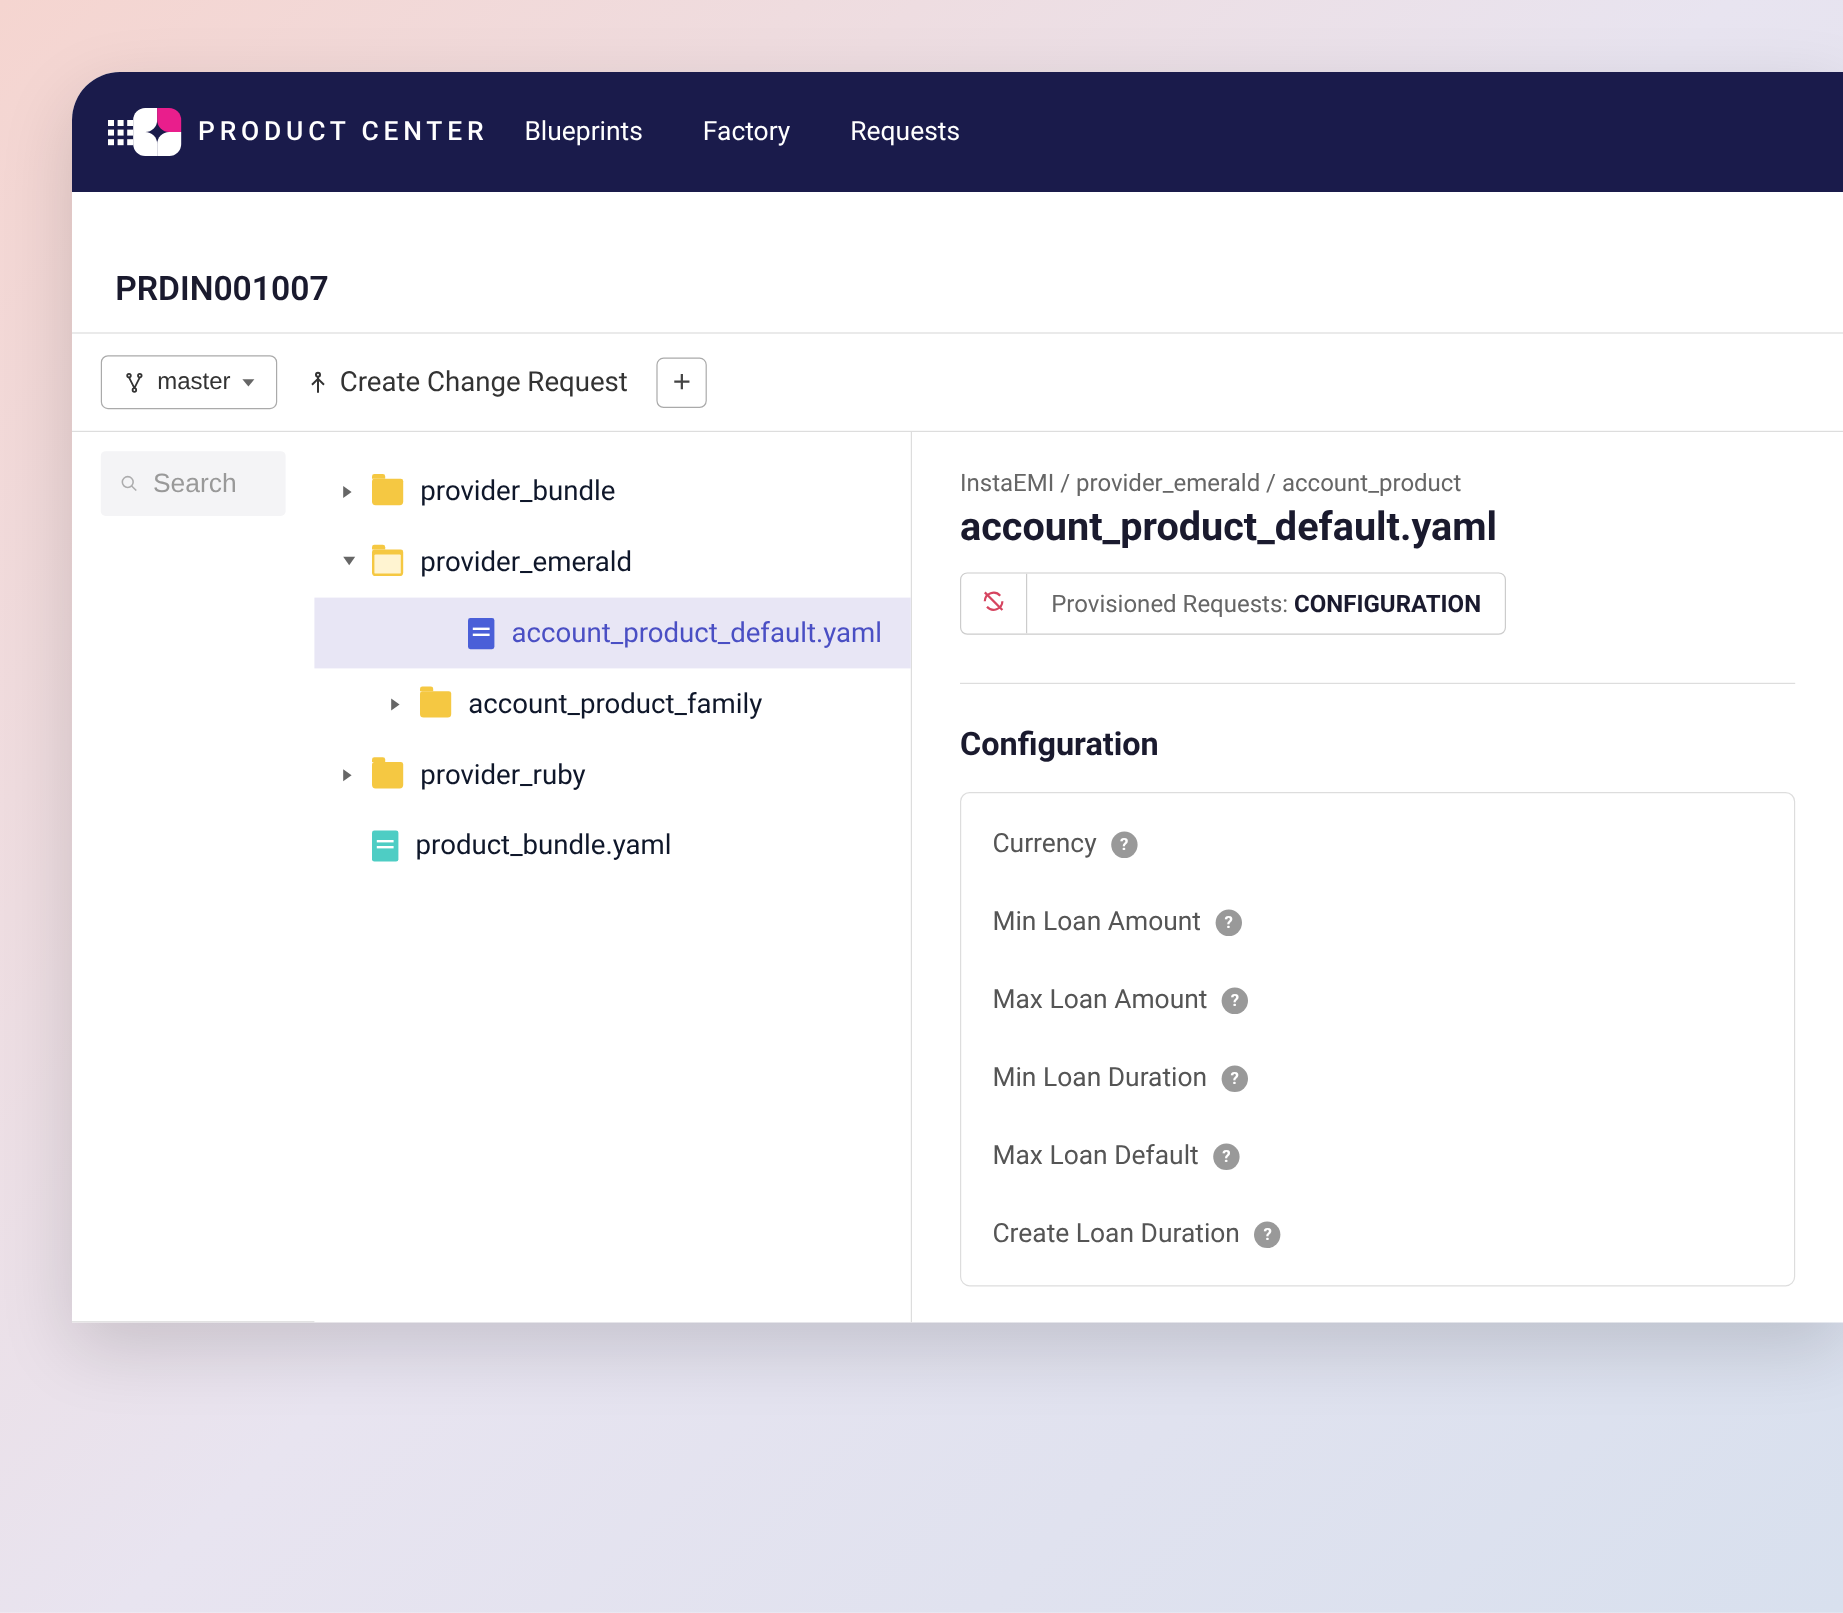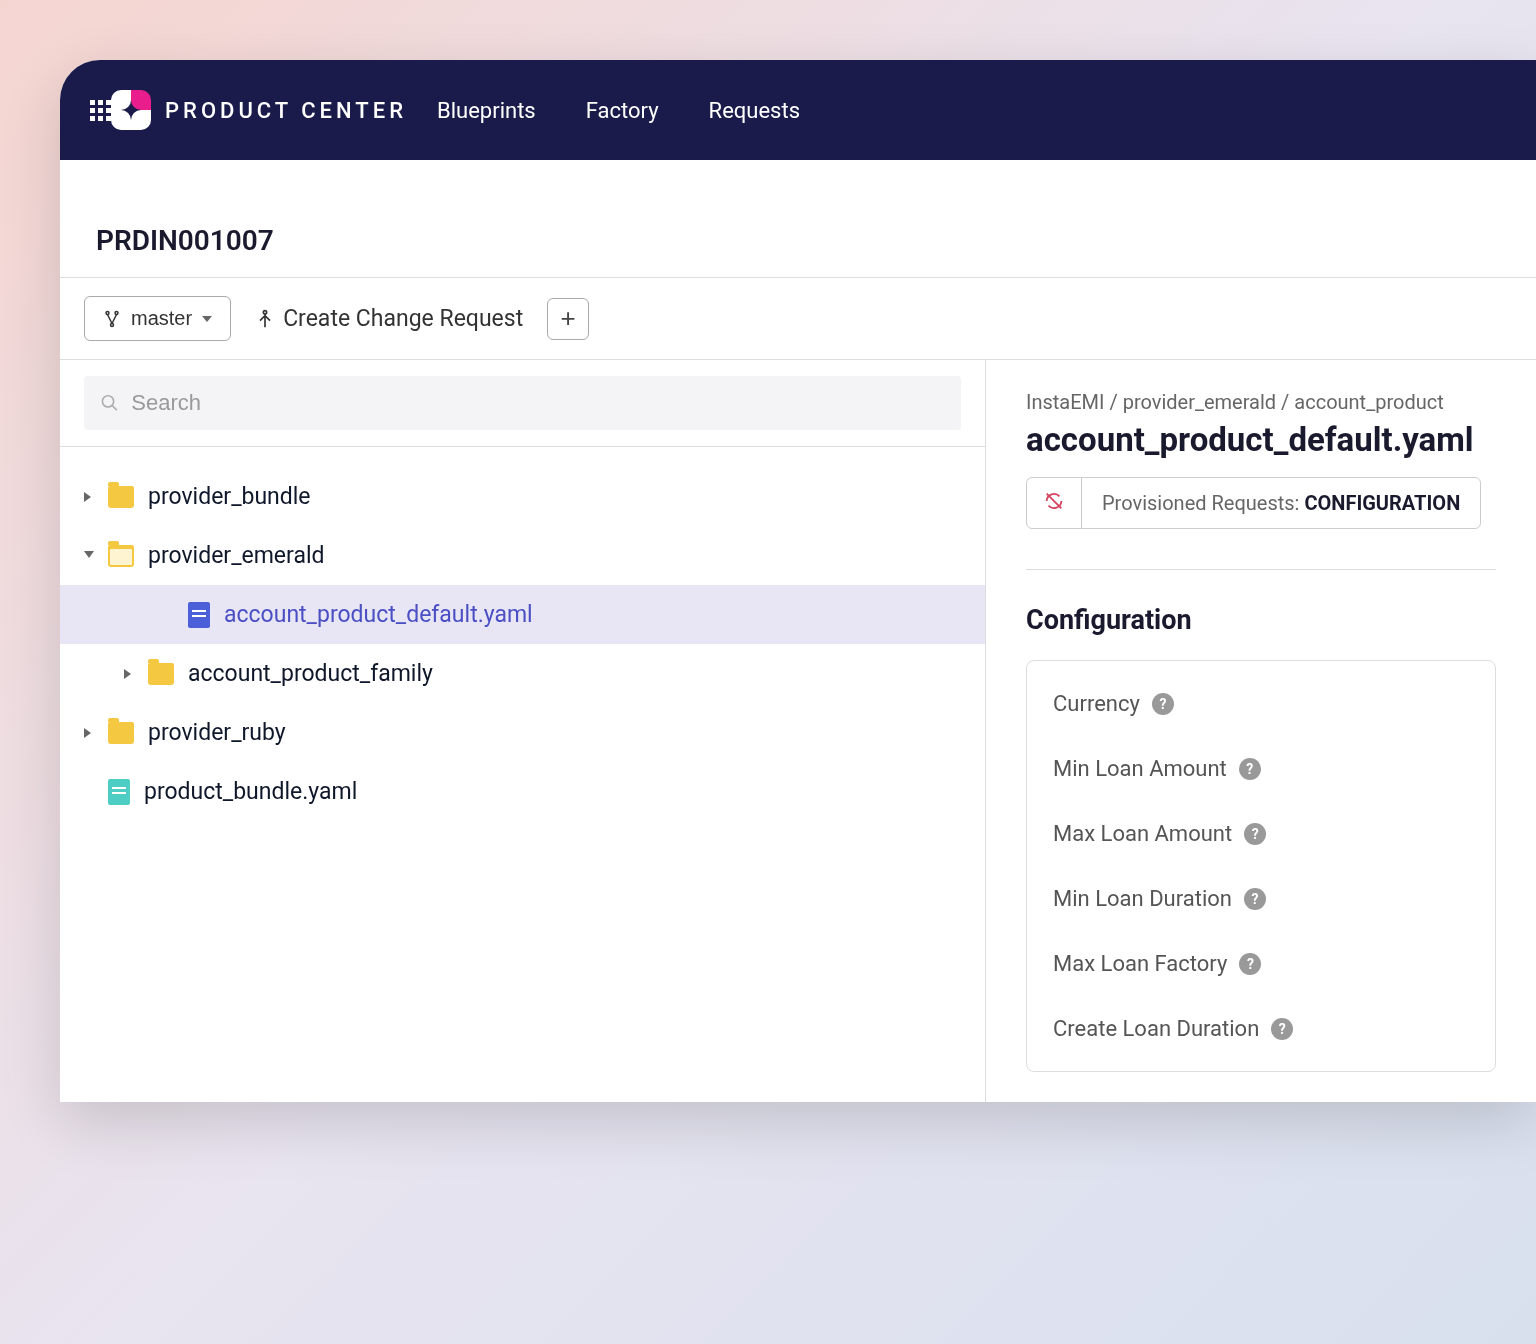--- a/index.html
+++ b/index.html
@@ -135,24 +135,23 @@
       font-size: 26px;
       color: #444;
       background: #fff;
       cursor: pointer;
     }
     .main {
       display: flex;
       height: calc(100% - 82px - 72px - 78px);
     }
     .sidebar {
-      width: 926px;
+      width: 700px;
       border-right: 1px solid #ddd;
       display: flex;
-      flex-direction: column;
     }
     .search-wrap {
       padding: 16px 24px;
       border-bottom: 1px solid #ddd;
     }
     .search-box {
       display: flex;
       align-items: center;
       gap: 12px;
       background: #f4f4f6;
@@ -459,21 +458,21 @@
         </div>
         <div class="config-row">
           <span>Max Loan Amount</span>
           <span class="help-icon">?</span>
         </div>
         <div class="config-row">
           <span>Min Loan Duration</span>
           <span class="help-icon">?</span>
         </div>
         <div class="config-row">
-          <span>Max Loan Factory</span>
+          <span>Max Loan Default</span>
           <span class="help-icon">?</span>
         </div>
         <div class="config-row">
           <span>Create Loan Duration</span>
           <span class="help-icon">?</span>
         </div>
       </div>
     </div>
 
   </div>

